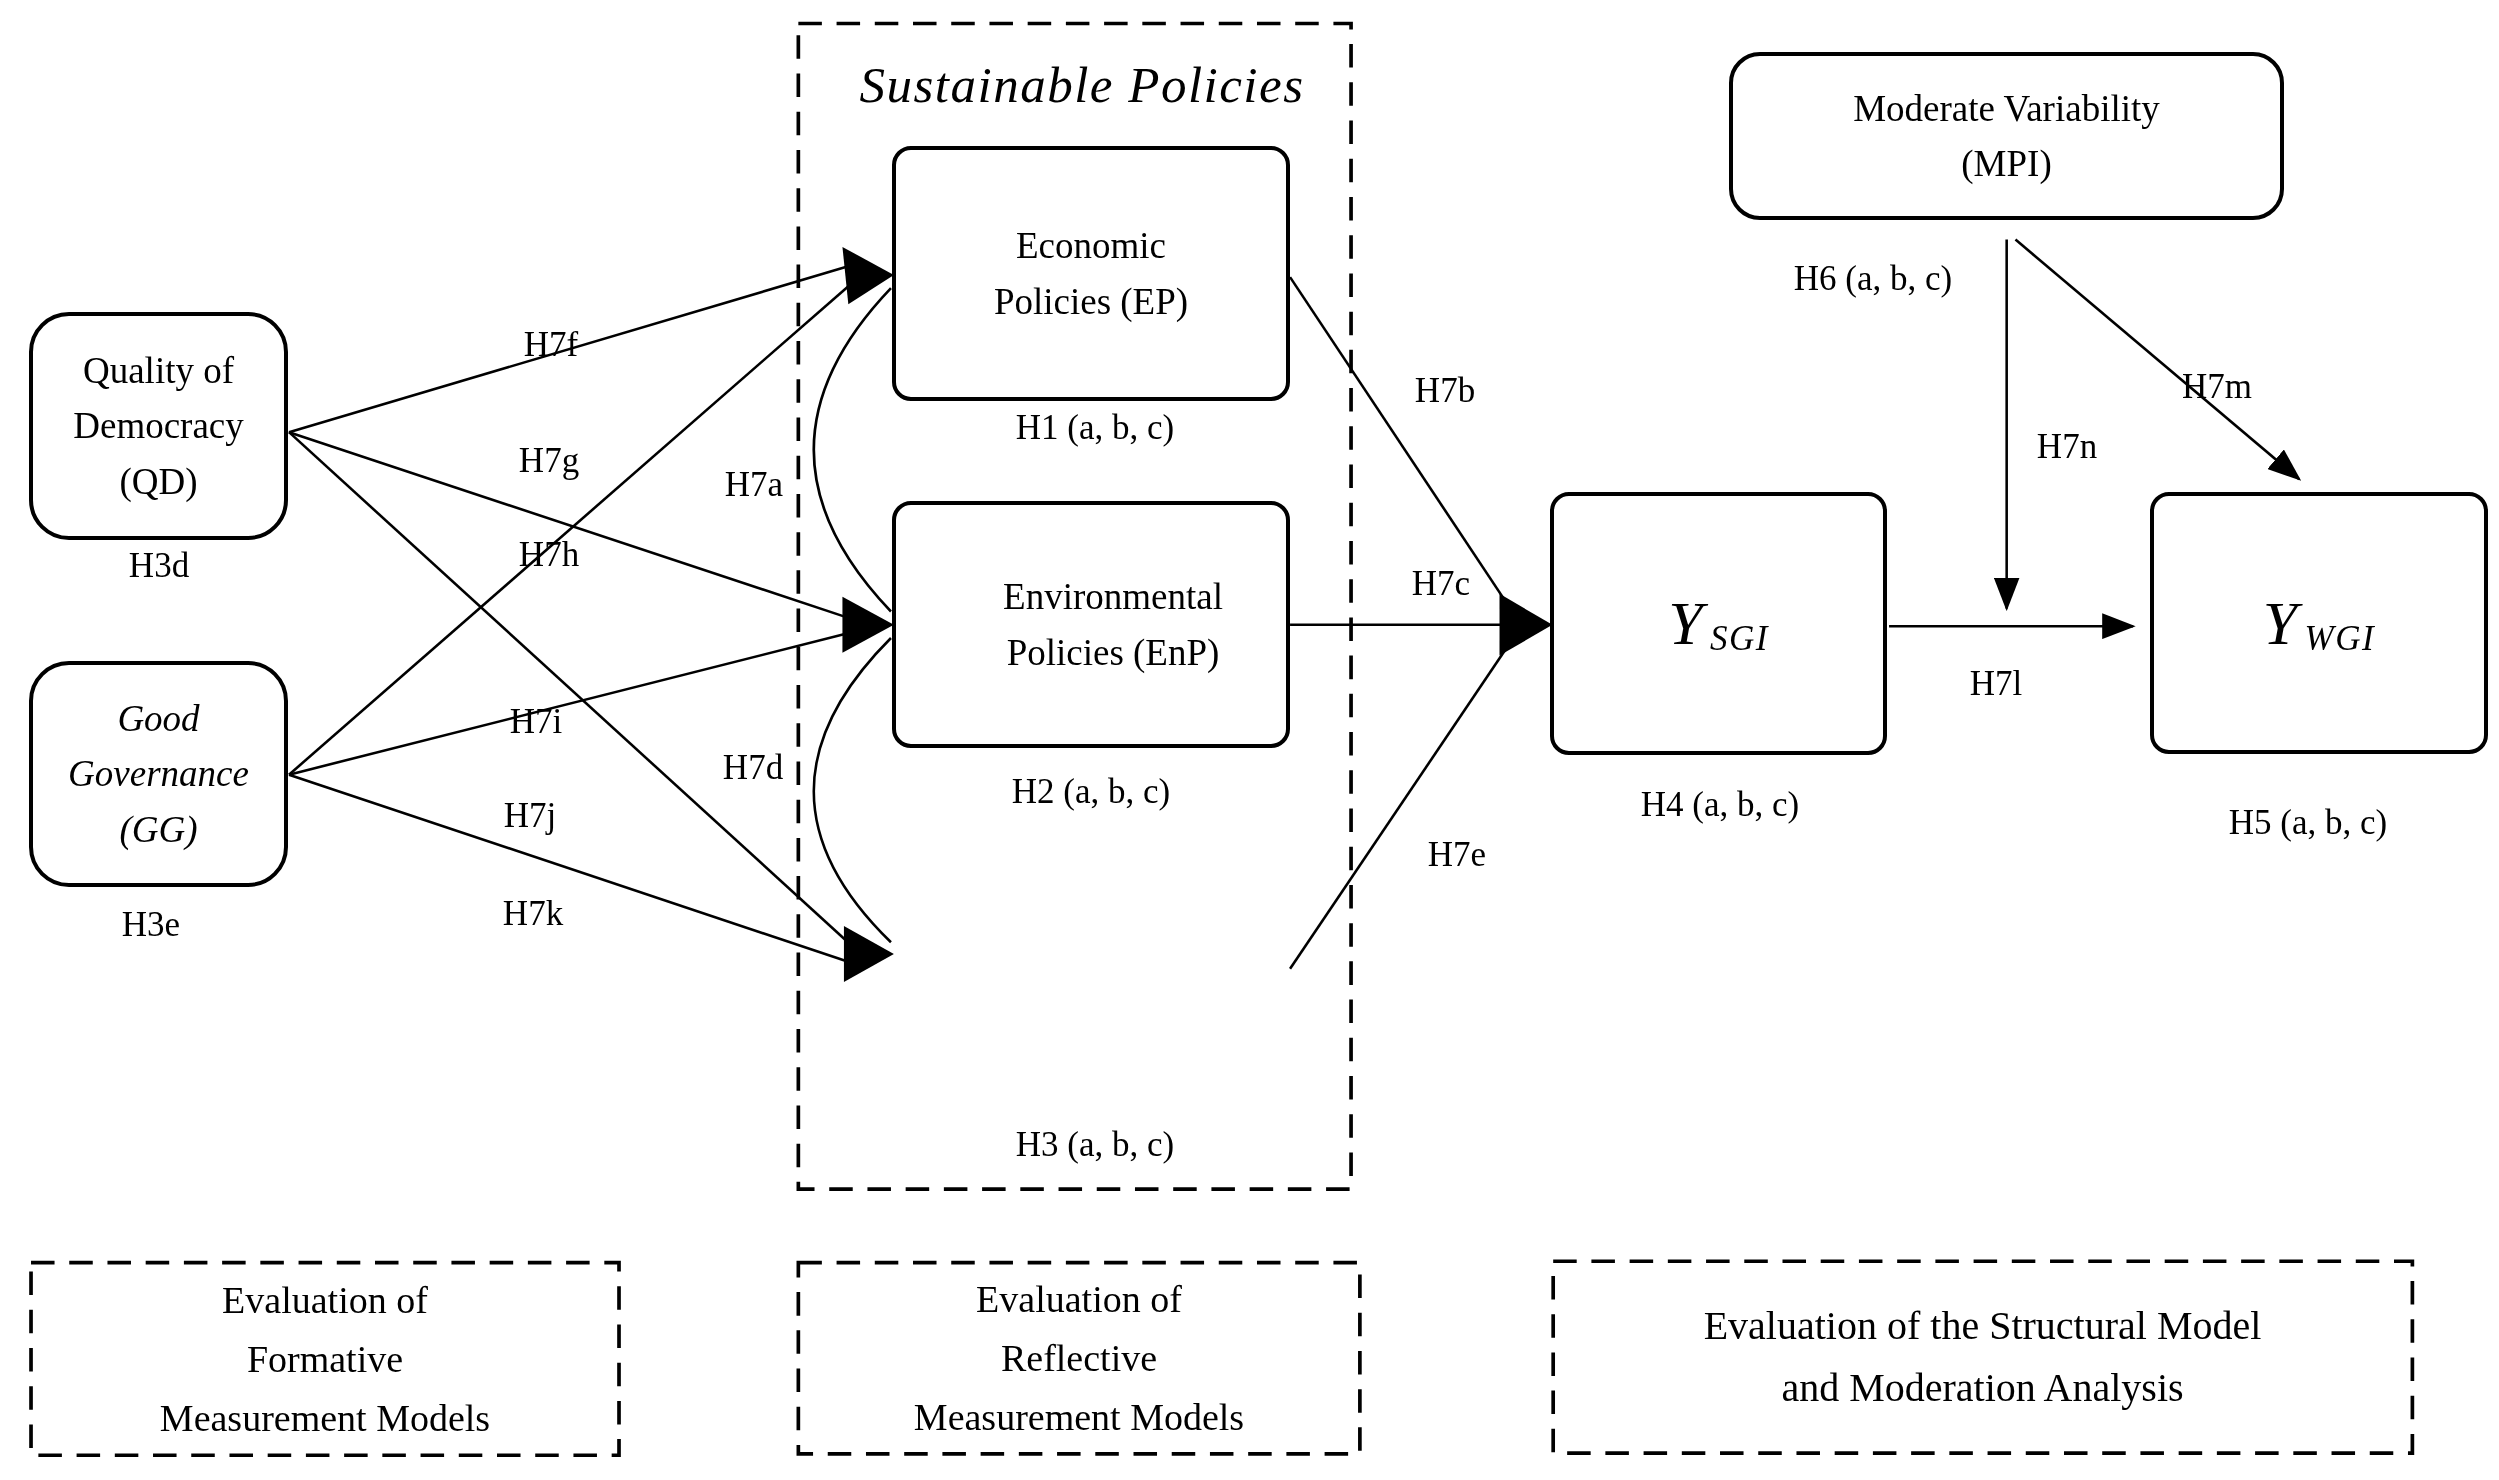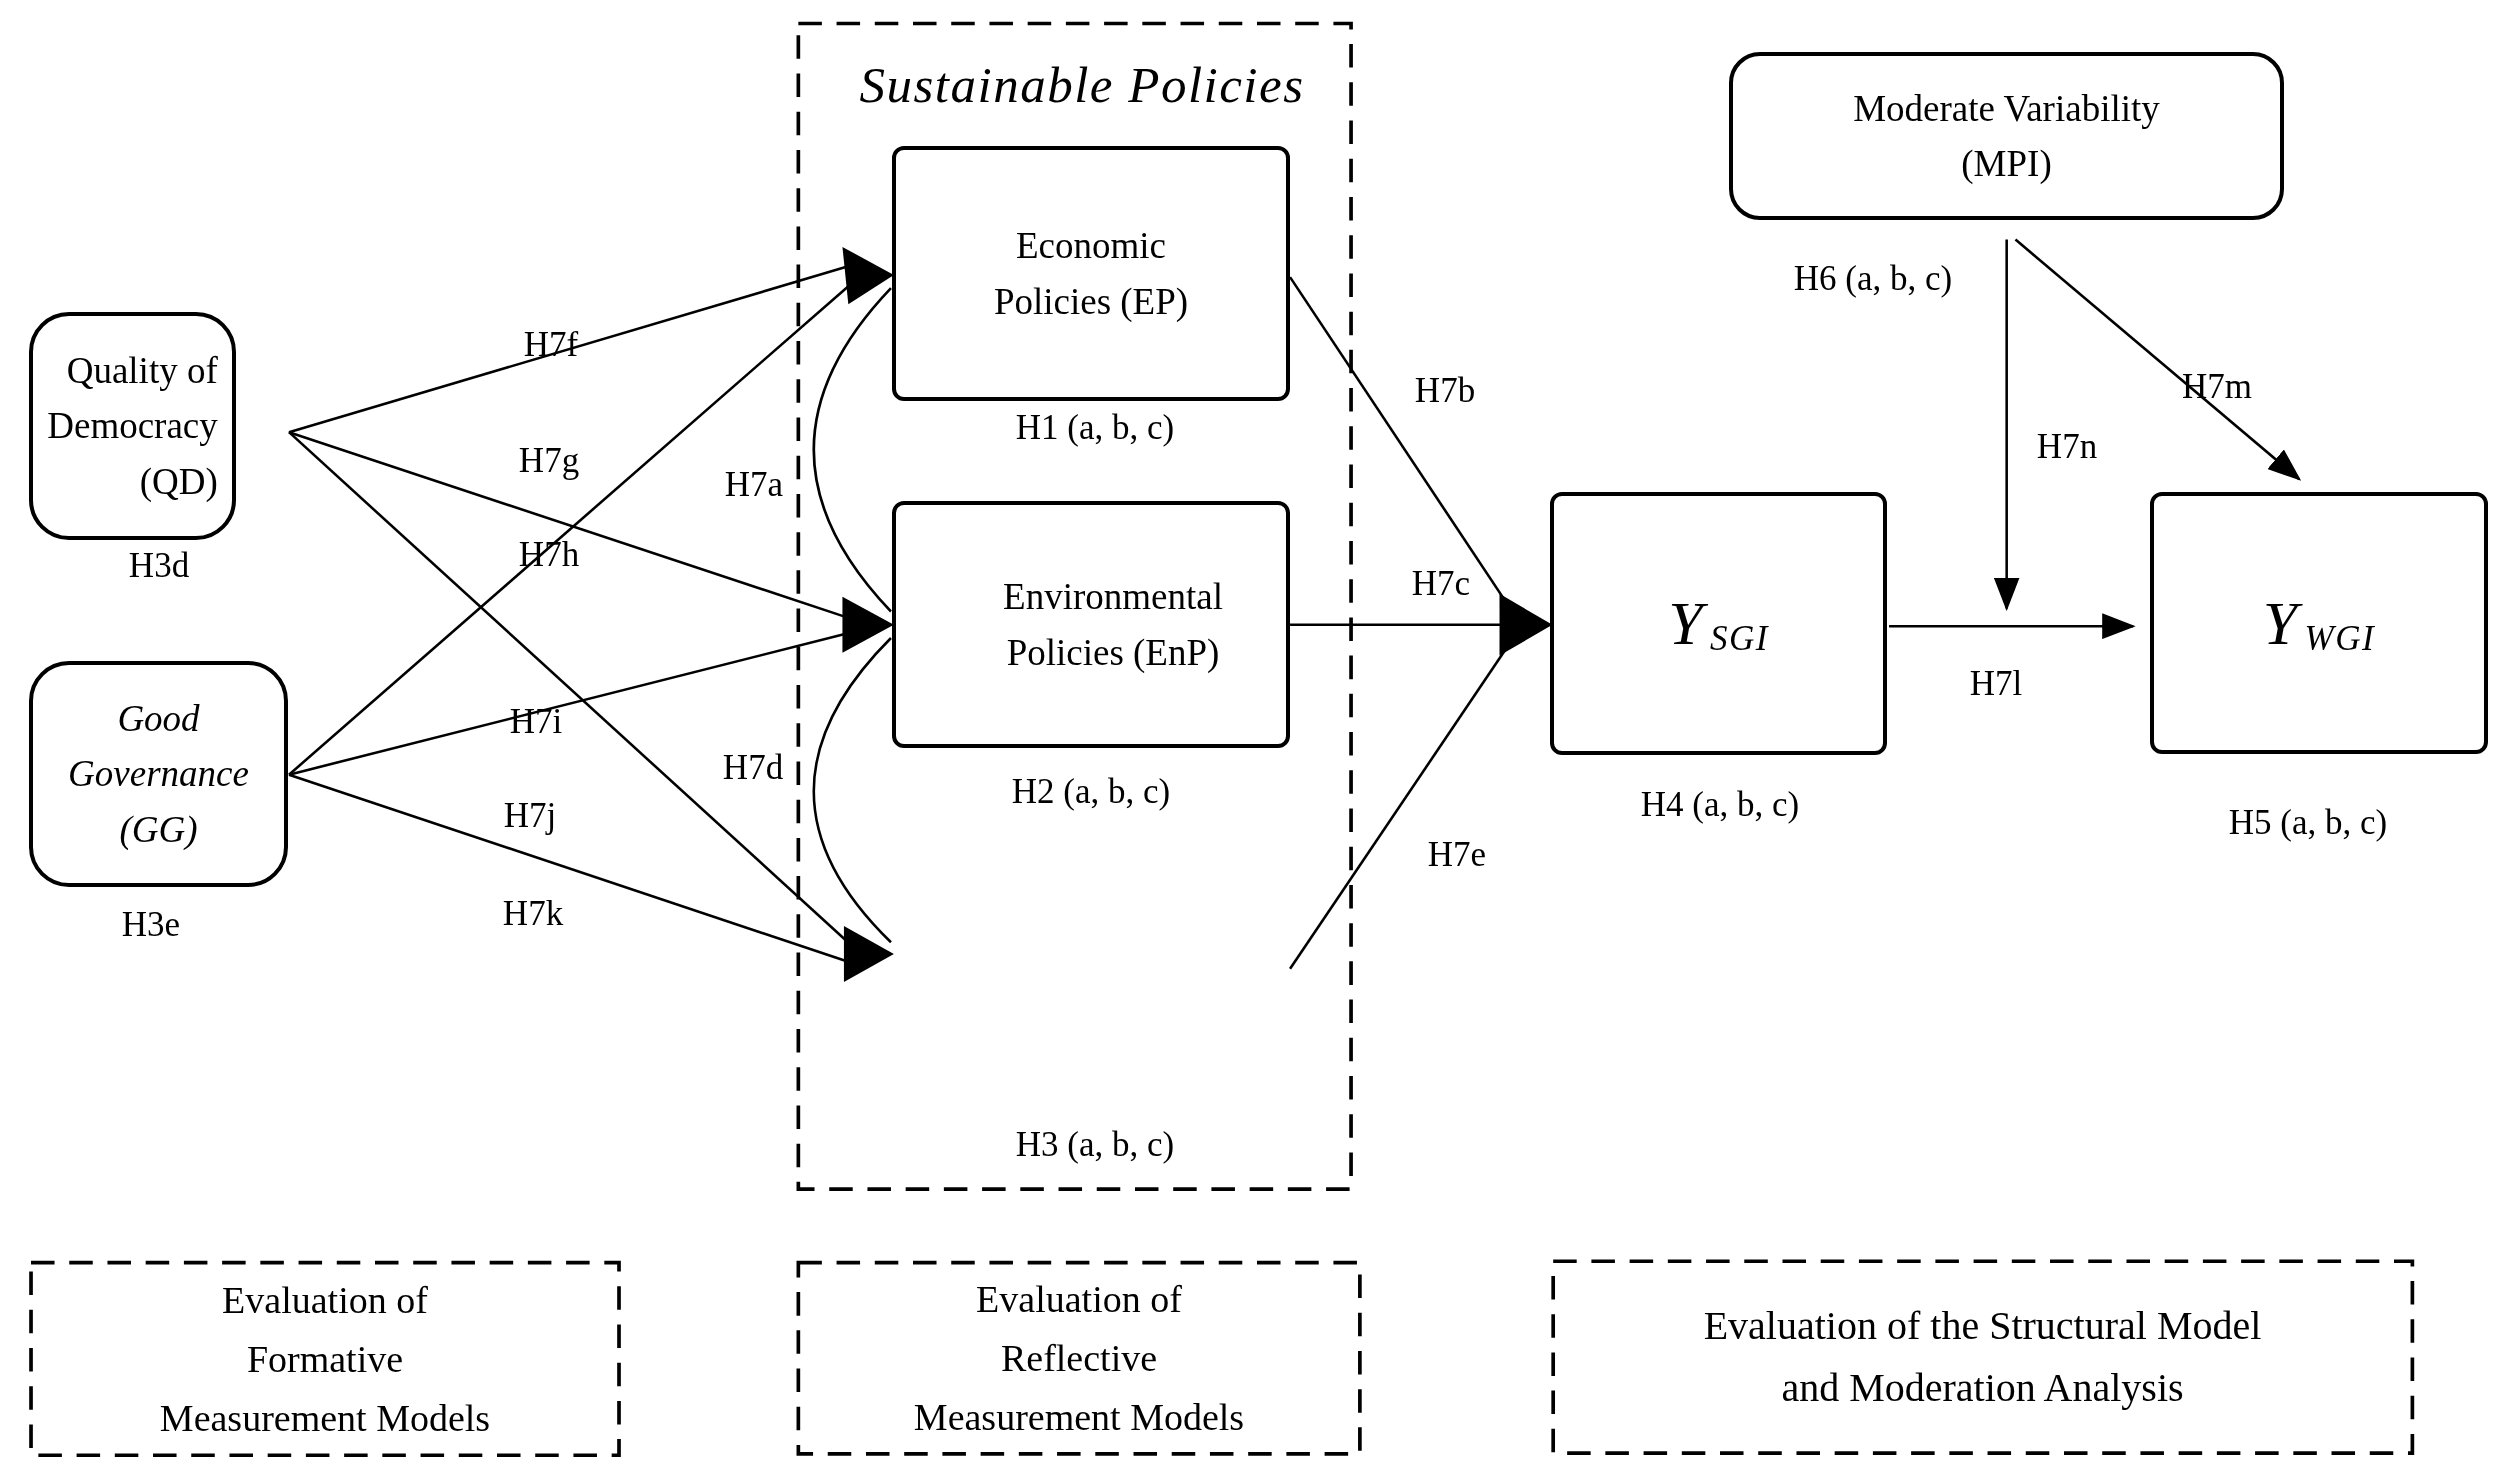--- a/index.html
+++ b/index.html
@@ -2,21 +2,21 @@
 <html style="font-size:11.8px"><head>
 <meta charset="utf-8">
 <style>
   html,body{margin:0;padding:0;background:#ffffff;}
   .canvas{
     position:relative;width:2500px;height:1481px;background:#fff;overflow:hidden;
     font-family:"Liberation Serif", serif;color:#000;
   }
   .node{
     position:absolute;box-sizing:border-box;background:#fff;
-    border:4.4px solid #000;border-radius:12px;
+    border:4.4px solid #000;border-radius:19px;
     display:flex;align-items:center;justify-content:center;
     text-align:center;white-space:pre-line;
     font-size:37px;line-height:1.5;z-index:1;
   }
   .node.italic{font-style:italic;}
   .lbl{
     position:absolute;transform:translate(-50%,-50%);
     white-space:pre;font-size:35px;z-index:3;
   }
   .group-title{
@@ -69,21 +69,21 @@
     <line x1="1755" y1="377" x2="2052" y2="824" stroke="#000" stroke-width="3.5"></line>
     <line x1="1755" y1="850" x2="2042" y2="850" stroke="#000" stroke-width="3.5"></line>
     <line x1="1755" y1="1318" x2="2052" y2="878" stroke="#000" stroke-width="3.5"></line>
 
     <line x1="2570" y1="852" x2="2902" y2="852" stroke="#000" stroke-width="3.5" marker-end="url(#ah)"></line>
 
     <line x1="2730" y1="326" x2="2730" y2="828" stroke="#000" stroke-width="3.5" marker-end="url(#ah)"></line>
     <line x1="2742" y1="326" x2="3128" y2="652" stroke="#000" stroke-width="3.5" marker-end="url(#ah)"></line>
   </svg>
 
-  <div class="node" style="left:29px;top:312px;width:207px;height:228px;border-radius:40px;text-align:right;">Quality of
+  <div class="node" style="left:29px;top:312px;width:259px;height:228px;border-radius:40px;">Quality of
 Democracy
 (QD)</div>
   <div class="lbl" style="left:159px;top:566px;">H3d</div>
 
   <div class="node italic" style="left:29px;top:661px;width:259px;height:226px;border-radius:40px;">Good
 Governance
 (GG)</div>
   <div class="lbl" style="left:151px;top:925px;">H3e</div>
 
   <div class="group-title" style="left:1082px;top:85px;">Sustainable Policies</div>

